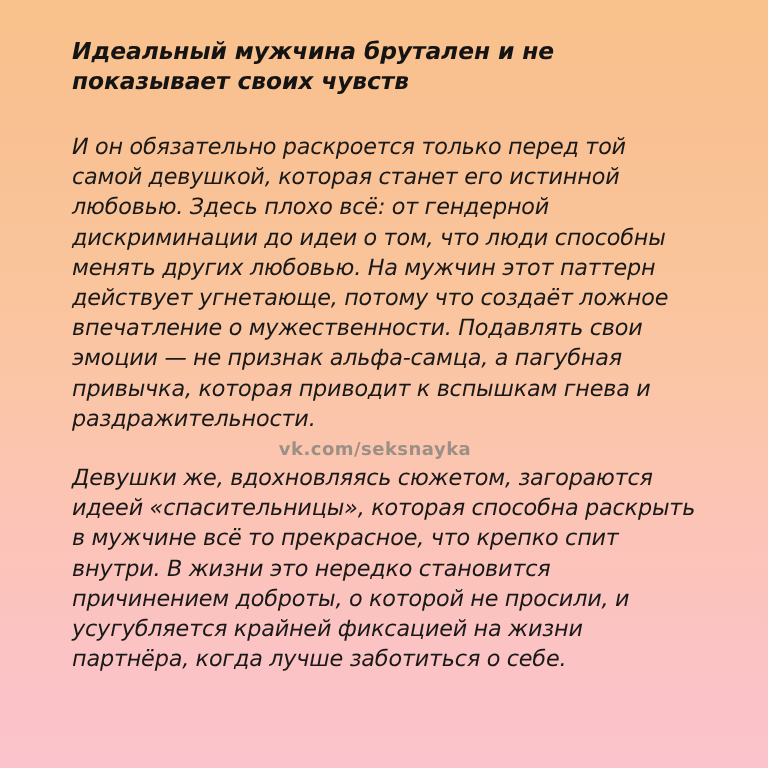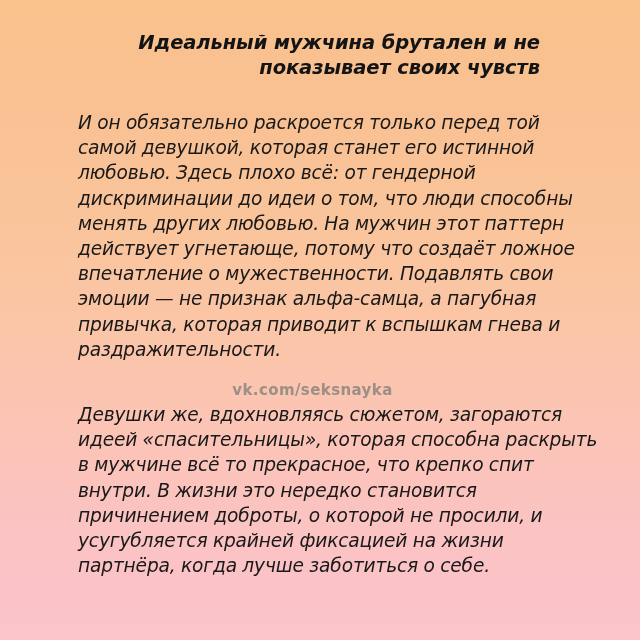--- a/index.html
+++ b/index.html
@@ -44,25 +44,24 @@
     margin: 0;
     padding: 0;
     font-family: "DejaVu Sans", sans-serif;
     font-weight: bold;
     font-style: italic;
     font-size: 19.5px;
     line-height: 25px;
     letter-spacing: -0.1px;
     color: #141414;
     width: 480px;
-    text-align: right;
   }
 
   .post-body {
-    margin: 18px;
+    margin: 0;
     padding: 0;
     font-family: "DejaVu Sans", sans-serif;
     font-style: italic;
     font-weight: normal;
     font-size: 18.6px;
     line-height: 25.2px;
     letter-spacing: -0.15px;
     color: #191919;
     width: 525px;
     word-spacing: -0.3px;

